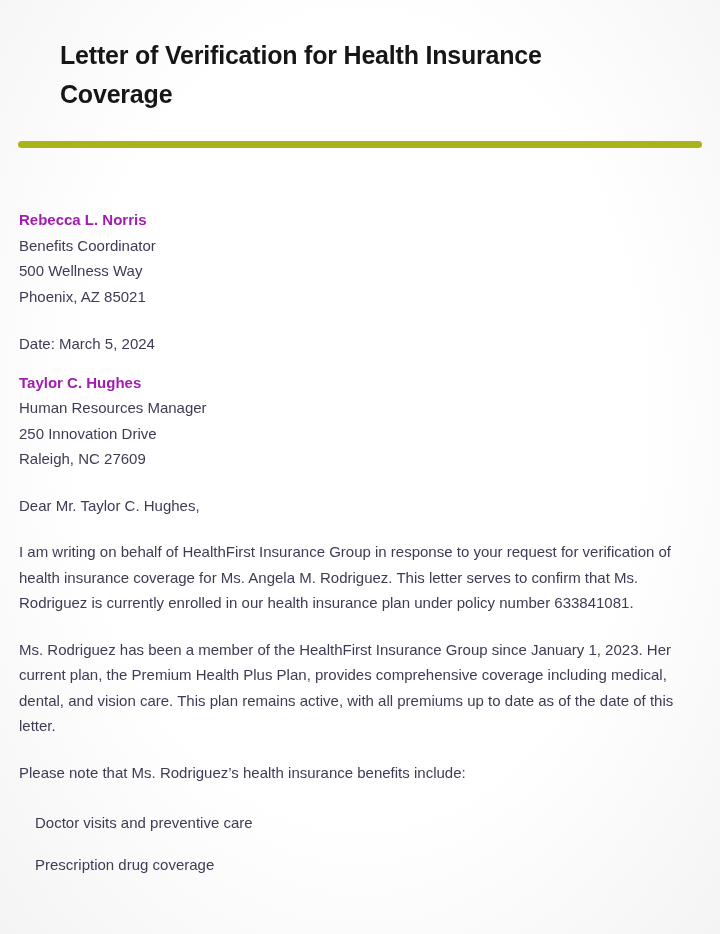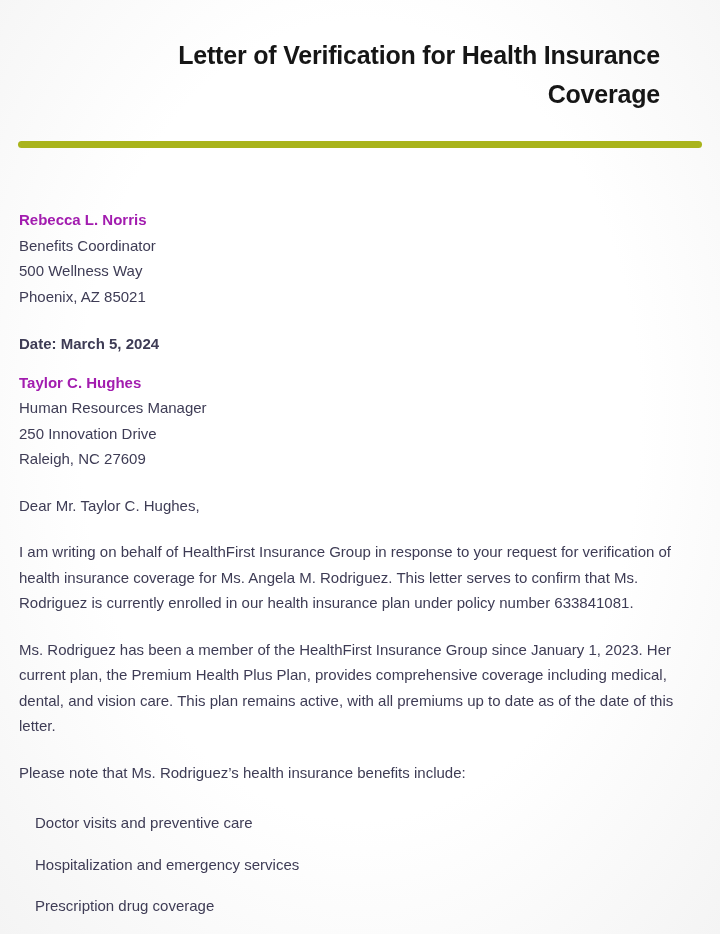--- a/index.html
+++ b/index.html
@@ -15,21 +15,21 @@
     color: #3e3c55;
   }
   .letter {
     width: 720px;
     height: 934px;
     overflow: hidden;
   }
   .title {
     margin: 36px auto 0 auto;
     width: 600px;
-    text-align: right;
+    text-align: left;
     font-size: 25px;
     line-height: 39px;
     font-weight: 700;
     color: #161616;
     letter-spacing: -0.2px;
   }
   .divider {
     margin: 27px 18px 0 18px;
     height: 7px;
     border-radius: 4px;
@@ -42,21 +42,20 @@
   }
   .address-block div {
     white-space: nowrap;
   }
   .address-name {
     font-weight: 700;
     color: #a21caf;
   }
   .date-line {
     margin-top: 22px;
-    font-weight: bold;
   }
   .recipient-block {
     margin-top: 13px;
   }
   .salutation {
     margin-top: 21px;
   }
   .para {
     margin: 21px 0 0 0;
     max-width: 684px;
@@ -100,18 +99,17 @@
     <div class="salutation">Dear Mr. Taylor C. Hughes,</div>
 
     <p class="para">I am writing on behalf of HealthFirst Insurance Group in response to your request for verification of health insurance coverage for Ms. Angela M. Rodriguez. This letter serves to confirm that Ms. Rodriguez is currently enrolled in our health insurance plan under policy number 633841081.</p>
 
     <p class="para">Ms. Rodriguez has been a member of the HealthFirst Insurance Group since January 1, 2023. Her current plan, the Premium Health Plus Plan, provides comprehensive coverage including medical, dental, and vision care. This plan remains active, with all premiums up to date as of the date of this letter.</p>
 
     <p class="para">Please note that Ms. Rodriguez’s health insurance benefits include:</p>
 
     <ul class="benefits">
       <li>Doctor visits and preventive care</li>
-      <li>Hospitalization and emergency services</li>
       <li>Prescription drug coverage</li>
     </ul>
 
   </div>
 </div>
 
 </body></html>

